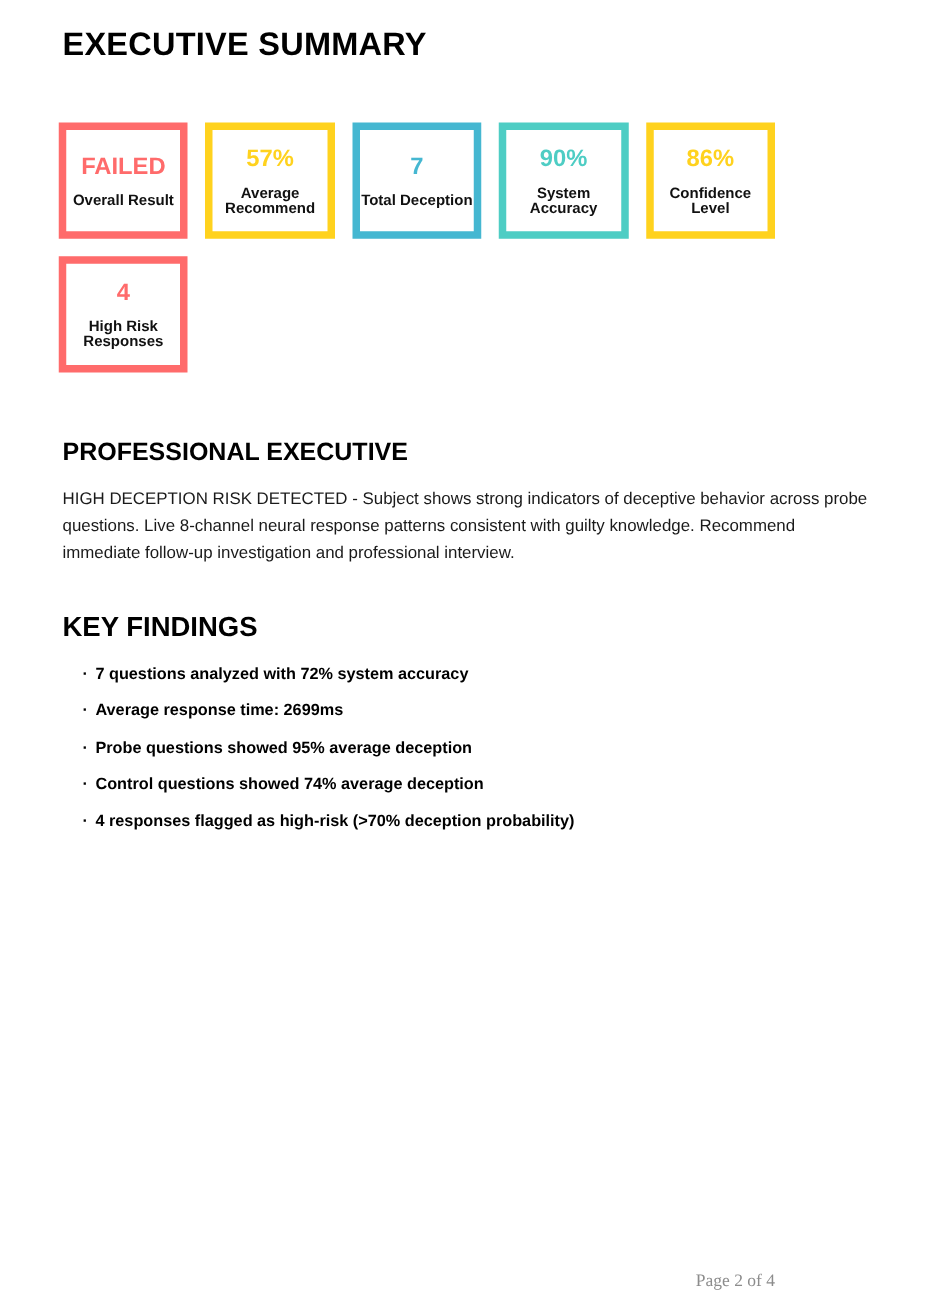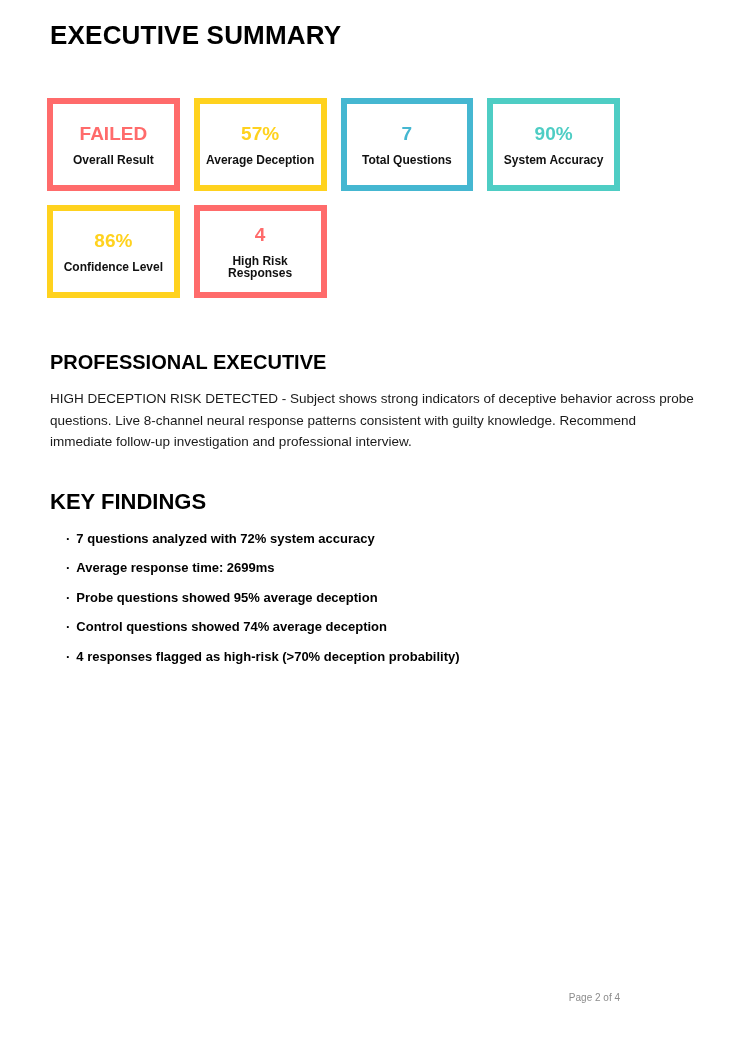--- a/index.html
+++ b/index.html
@@ -20,21 +20,21 @@
   .doc-title {
     font-size: 26px;
     font-weight: 700;
     color: #000000;
     letter-spacing: 0.2px;
     margin-left: 3px;
   }
   .cards-grid {
     margin-top: 47px;
     display: grid;
-    grid-template-columns: repeat(4, 1fr);
+    grid-template-columns: repeat(5, 1fr);
     gap: 14px;
   }
   .card {
     height: 93px;
     background: #ffffff;
     border: 6px solid #cccccc; 
     display: flex;
     flex-direction: column;
     align-items: center;
     justify-content: center;
@@ -88,48 +88,49 @@
     color: #000000;
     line-height: 1;
   }
   .dot {
     font-weight: 700;
     margin-right: 6px;
   }
   .page-footer {
     position: absolute;
     right: 47px;
-    bottom: 41px;
-    font-size: 10px;
+    bottom: 10px;
+    font-size: 14px;
     color: #8c8c8c;
     font-weight: 400;
+    font-family: Liberation Serif, serif;
   }
 </style>
 </head>
 <body>
 
 <div class="page">
 
   <div class="doc-title">EXECUTIVE SUMMARY</div>
 
   <div class="cards-grid">
 
     <div class="card" style="border-color: rgb(255, 107, 107);">
       <div class="card-value" style="color: rgb(255, 107, 107);">FAILED</div>
       <div class="card-label">Overall Result</div>
     </div>
 
     <div class="card" style="border-color: rgb(255, 210, 30);">
       <div class="card-value" style="color: rgb(255, 210, 30);">57%</div>
-      <div class="card-label">Average Deception</div>
+      <div class="card-label">Average Recommend</div>
     </div>
 
     <div class="card" style="border-color: rgb(69, 183, 209);">
       <div class="card-value" style="color: rgb(69, 183, 209);">7</div>
-      <div class="card-label">Total Questions</div>
+      <div class="card-label">Total Deception</div>
     </div>
 
     <div class="card" style="border-color: rgb(78, 205, 196);">
       <div class="card-value" style="color: rgb(78, 205, 196);">90%</div>
       <div class="card-label">System Accuracy</div>
     </div>
 
     <div class="card" style="border-color: rgb(255, 210, 30);">
       <div class="card-value" style="color: rgb(255, 210, 30);">86%</div>
       <div class="card-label">Confidence Level</div>

